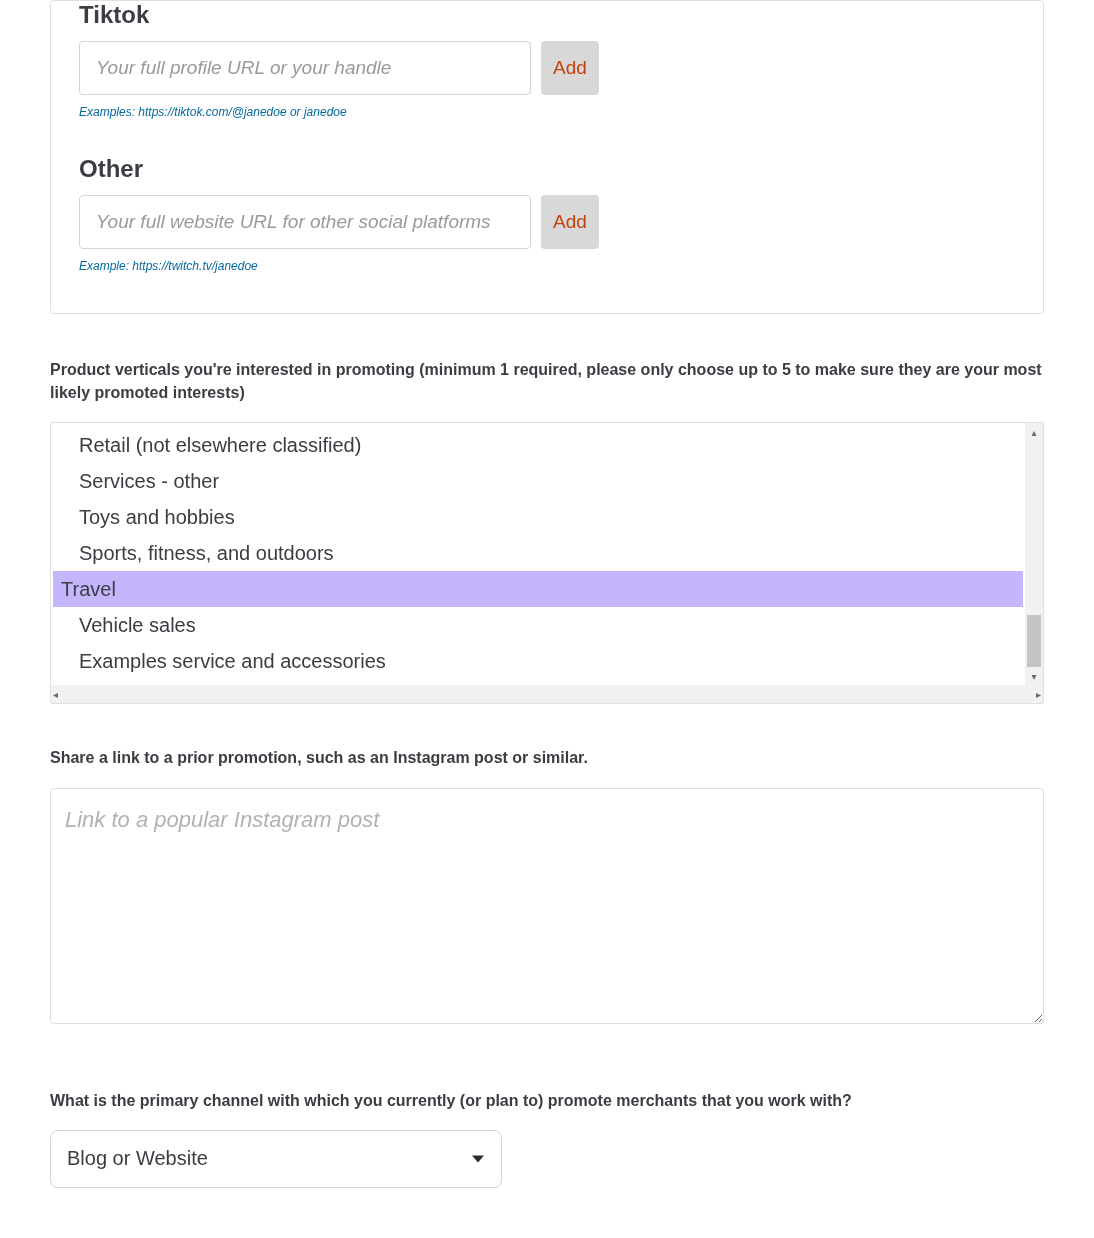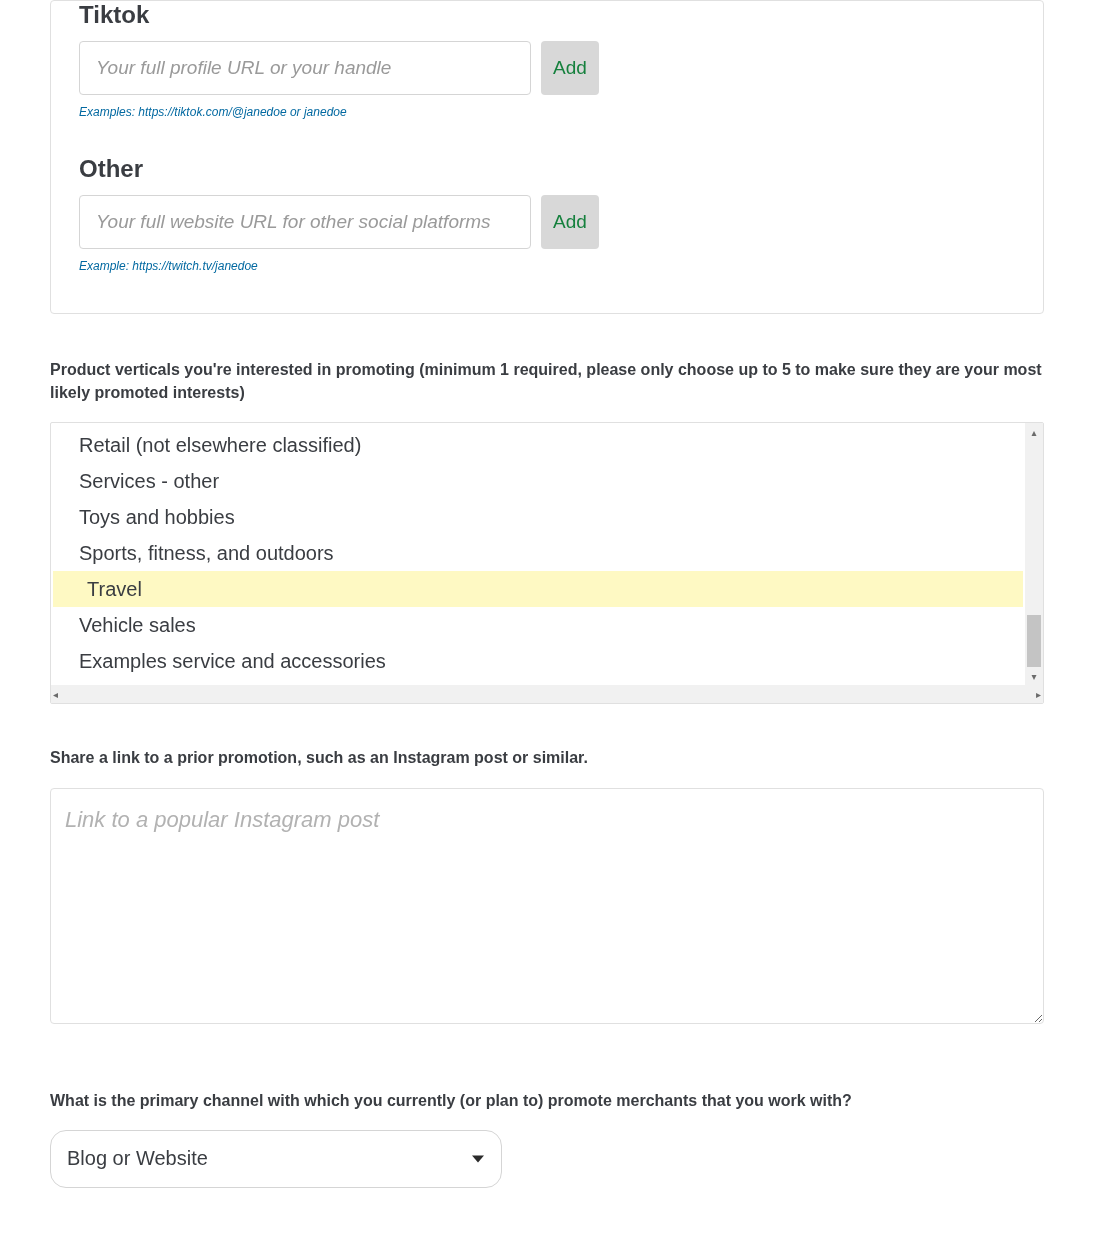--- a/index.html
+++ b/index.html
@@ -45,21 +45,21 @@
     font-family: inherit;
   }
   .text-input::placeholder { color: #9a9a9a; font-style: italic; }
   .add-btn {
     width: 58px;
     height: 54px;
     background: #d8d8d8;
     border: none;
     border-radius: 4px;
     font-size: 19px;
-    color: #15803d;
+    color: #c2410c;
     cursor: pointer;
     font-family: inherit;
   }
   .example {
     margin: 10px 0 0 0;
     font-size: 12px;
     font-style: italic;
     color: #0369a1;
   }
   .section-group { margin-top: 0; }
@@ -92,23 +92,23 @@
     padding: 4px 26px 8px 26px;
   }
   .listbox-item {
     font-size: 20px;
     color: #3a3d42;
     padding: 5px 0 5px 2px;
     line-height: 1.3;
     cursor: pointer;
   }
   .listbox-item.selected {
-    background: #fef9c3;
+    background: #c4b5fd;
     margin: 0 -24px;
-    padding-left: 34px;
+    padding-left: 8px;
   }
   .vscroll {
     width: 18px;
     background: #f1f1f1;
     position: relative;
     display: flex;
     flex-direction: column;
   }
   .vscroll-arrow {
     height: 18px;
@@ -157,21 +157,21 @@
   .textarea::placeholder { color: #b2b2b2; font-style: italic; }
 
   .select-wrap {
     position: relative;
     width: 452px;
   }
   .select {
     width: 100%;
     height: 58px;
     border: 1px solid #d5d5d5;
-    border-radius: 16px;
+    border-radius: 8px;
     background: #fff;
     padding: 0 46px 0 16px;
     font-size: 20px;
     color: #3a3d42;
     text-align: left;
     cursor: pointer;
     display: flex;
     align-items: center;
     font-family: inherit;
   }

